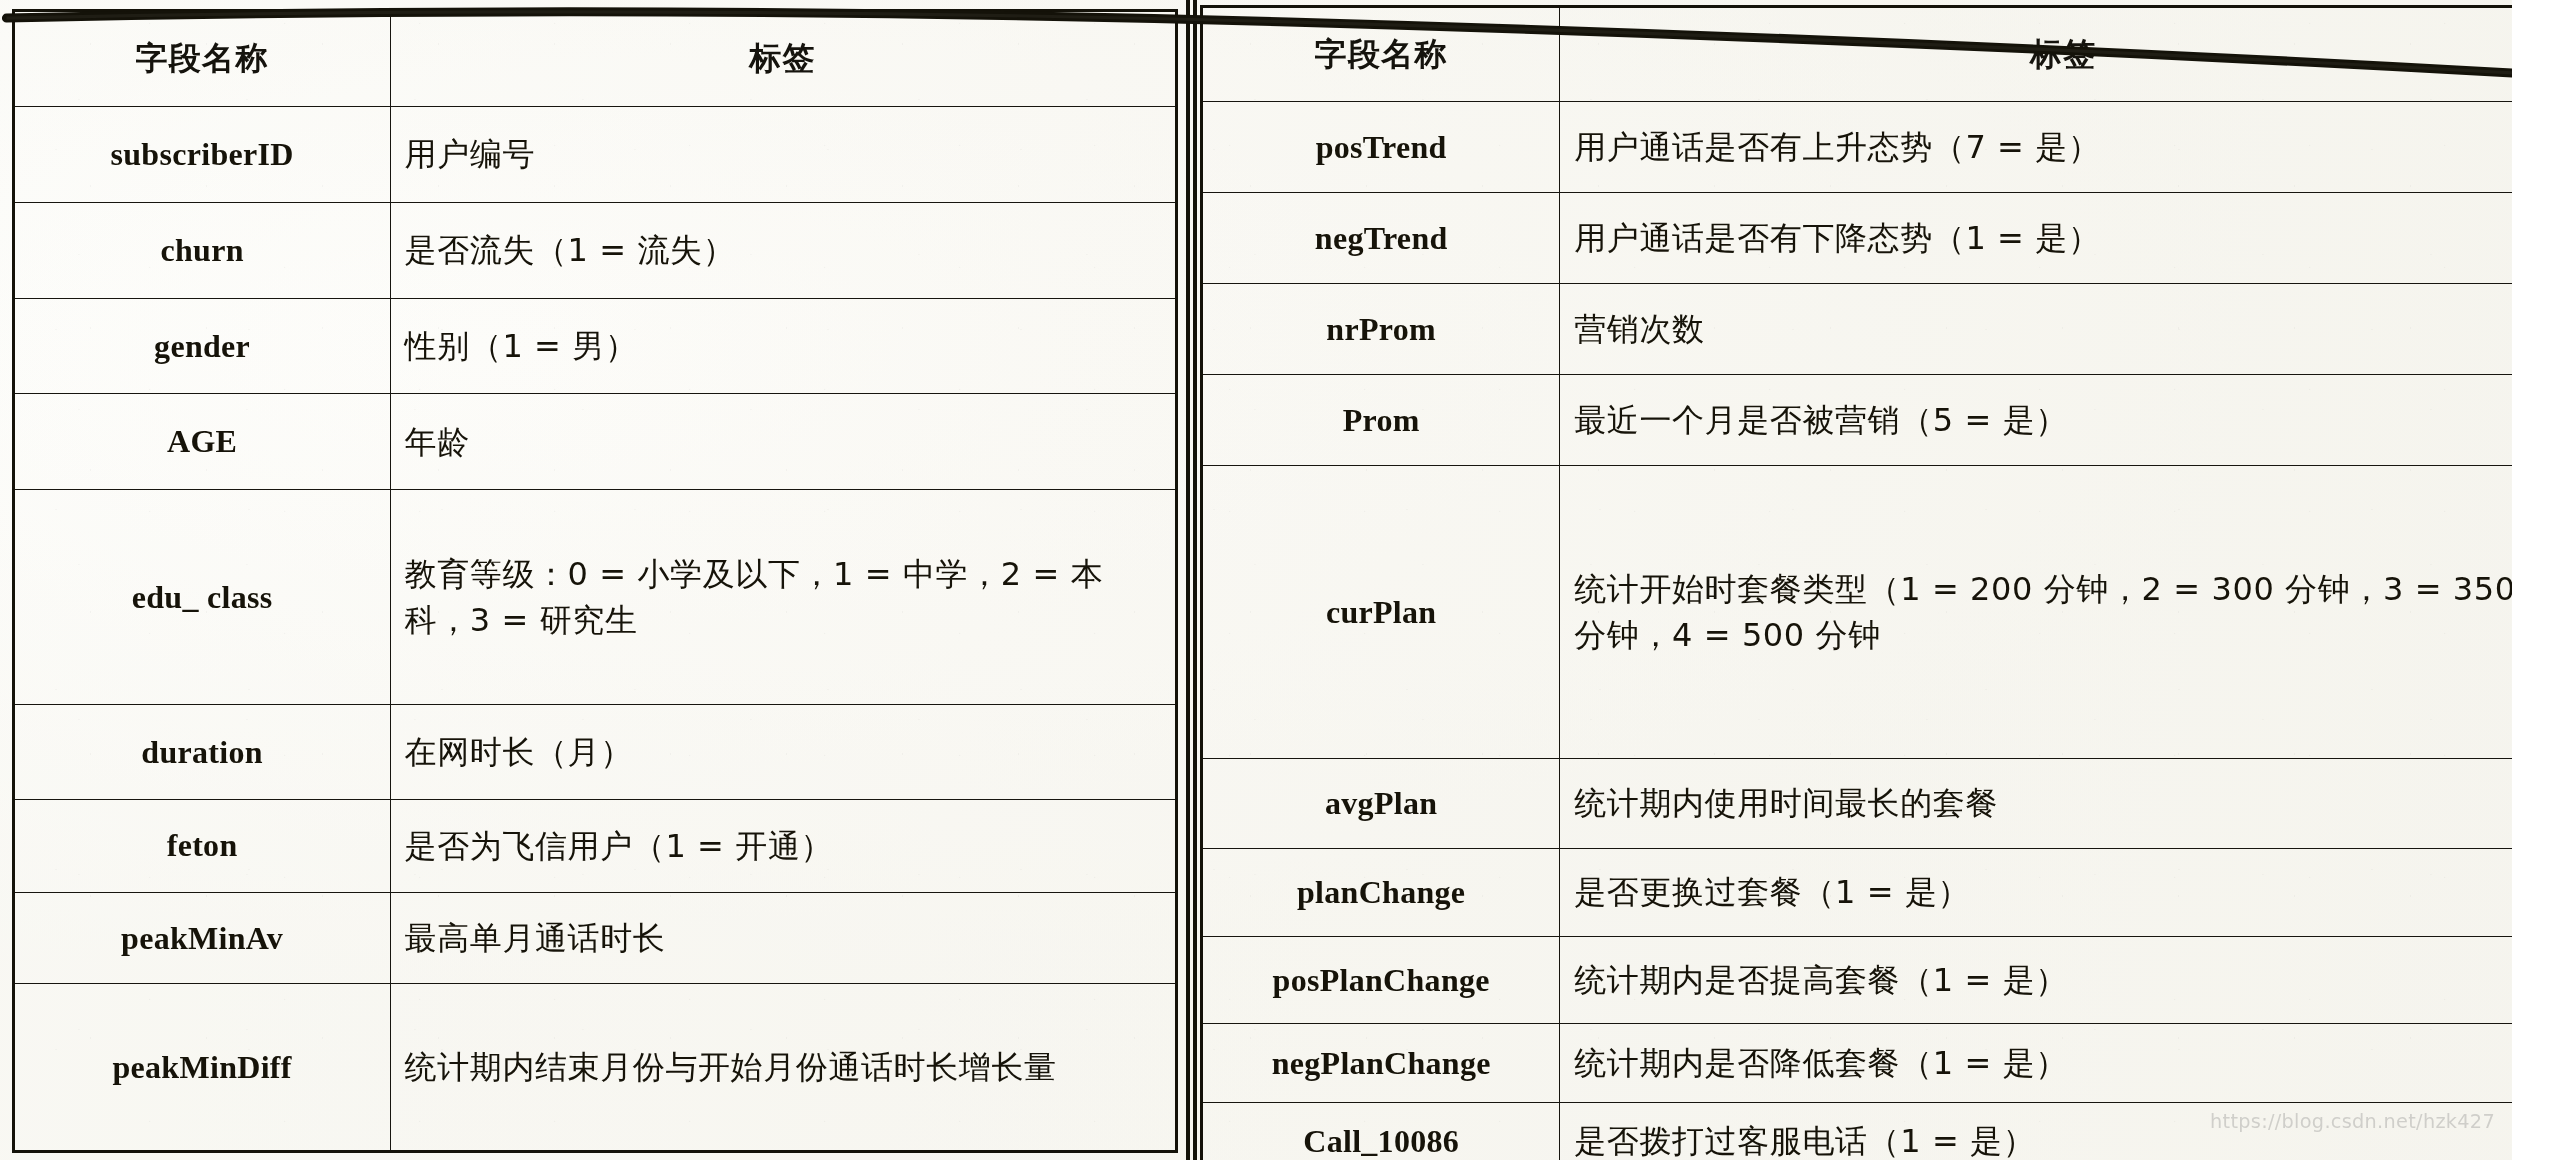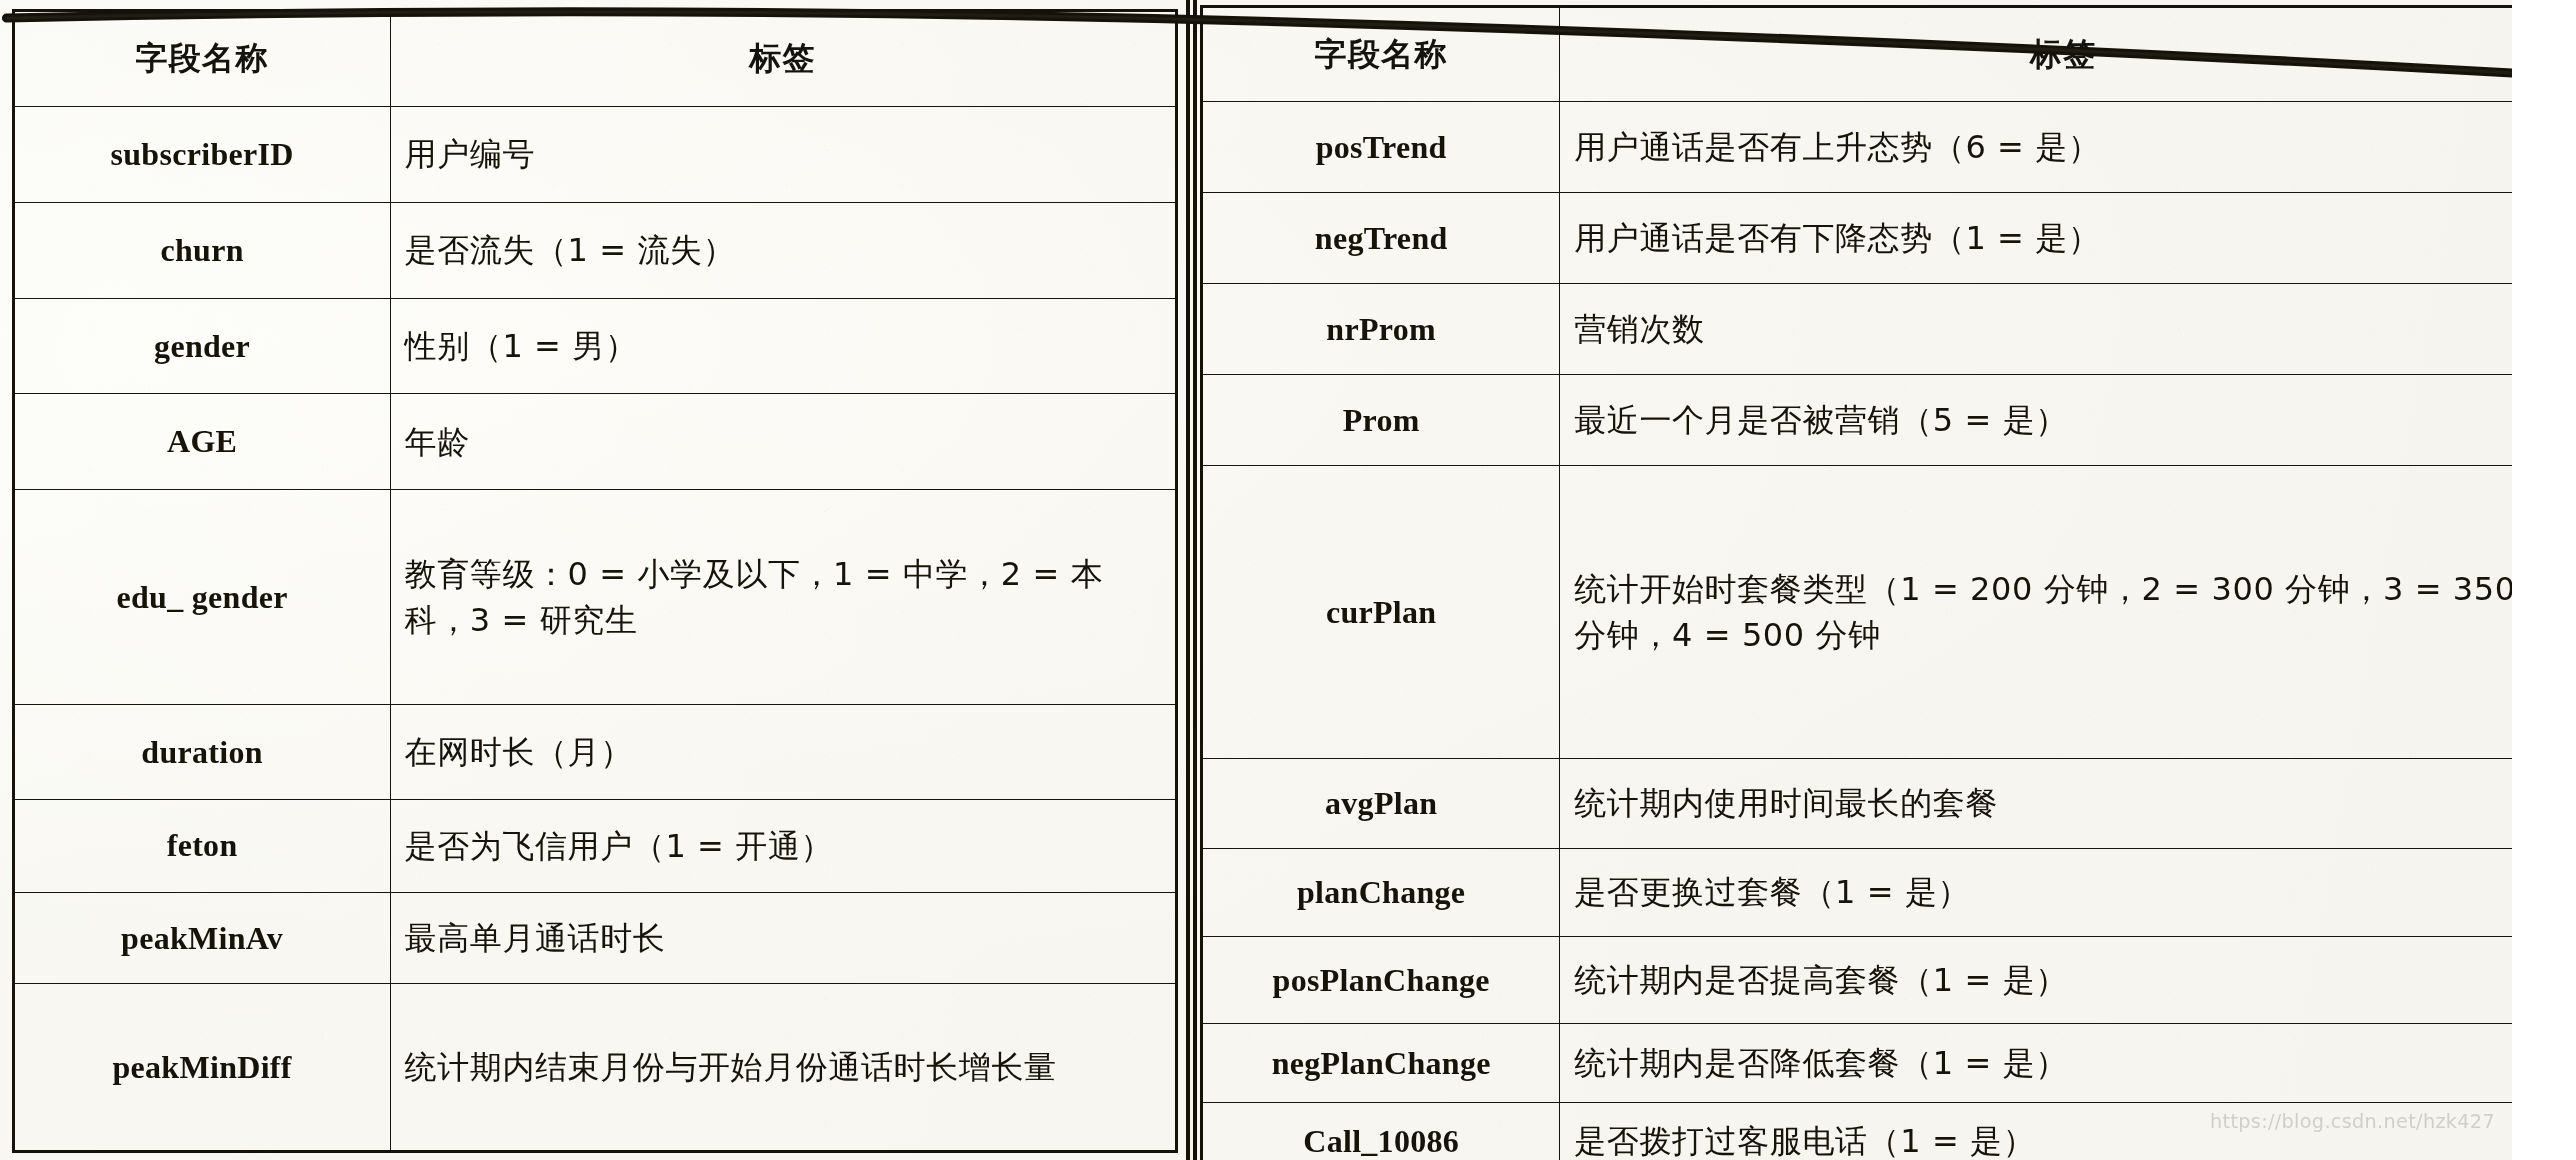--- a/index.html
+++ b/index.html
@@ -182,21 +182,21 @@
           <td class="name-cell">gender</td>
           <td class="label-cell">性别（1 = 男）</td>
         </tr>
 
         <tr style="height:91px">
           <td class="name-cell">AGE</td>
           <td class="label-cell">年龄</td>
         </tr>
 
         <tr style="height:204px">
-          <td class="name-cell">edu_ gender</td>
+          <td class="name-cell">edu_ class</td>
           <td class="label-cell">教育等级：0 = 小学及以下，1 = 中学，2 = 本科，3 = 研究生</td>
         </tr>
 
 
         <tr style="height:90px">
           <td class="name-cell">duration</td>
           <td class="label-cell">在网时长（月）</td>
         </tr>
 
         <tr style="height:88px">
@@ -224,21 +224,21 @@
         <col class="c-label">
       </colgroup>
       <tbody>
         <tr style="height:95px">
           <th class="th-cell th-center">字段名称</th>
           <th class="th-cell th-center">标签</th>
         </tr>
 
         <tr style="height:91px">
           <td class="name-cell">posTrend</td>
-          <td class="label-cell">用户通话是否有上升态势（6 = 是）</td>
+          <td class="label-cell">用户通话是否有上升态势（7 = 是）</td>
         </tr>
 
         <tr style="height:91px">
           <td class="name-cell">negTrend</td>
           <td class="label-cell">用户通话是否有下降态势（1 = 是）</td>
         </tr>
 
         <tr style="height:91px">
           <td class="name-cell">nrProm</td>
           <td class="label-cell">营销次数</td>

